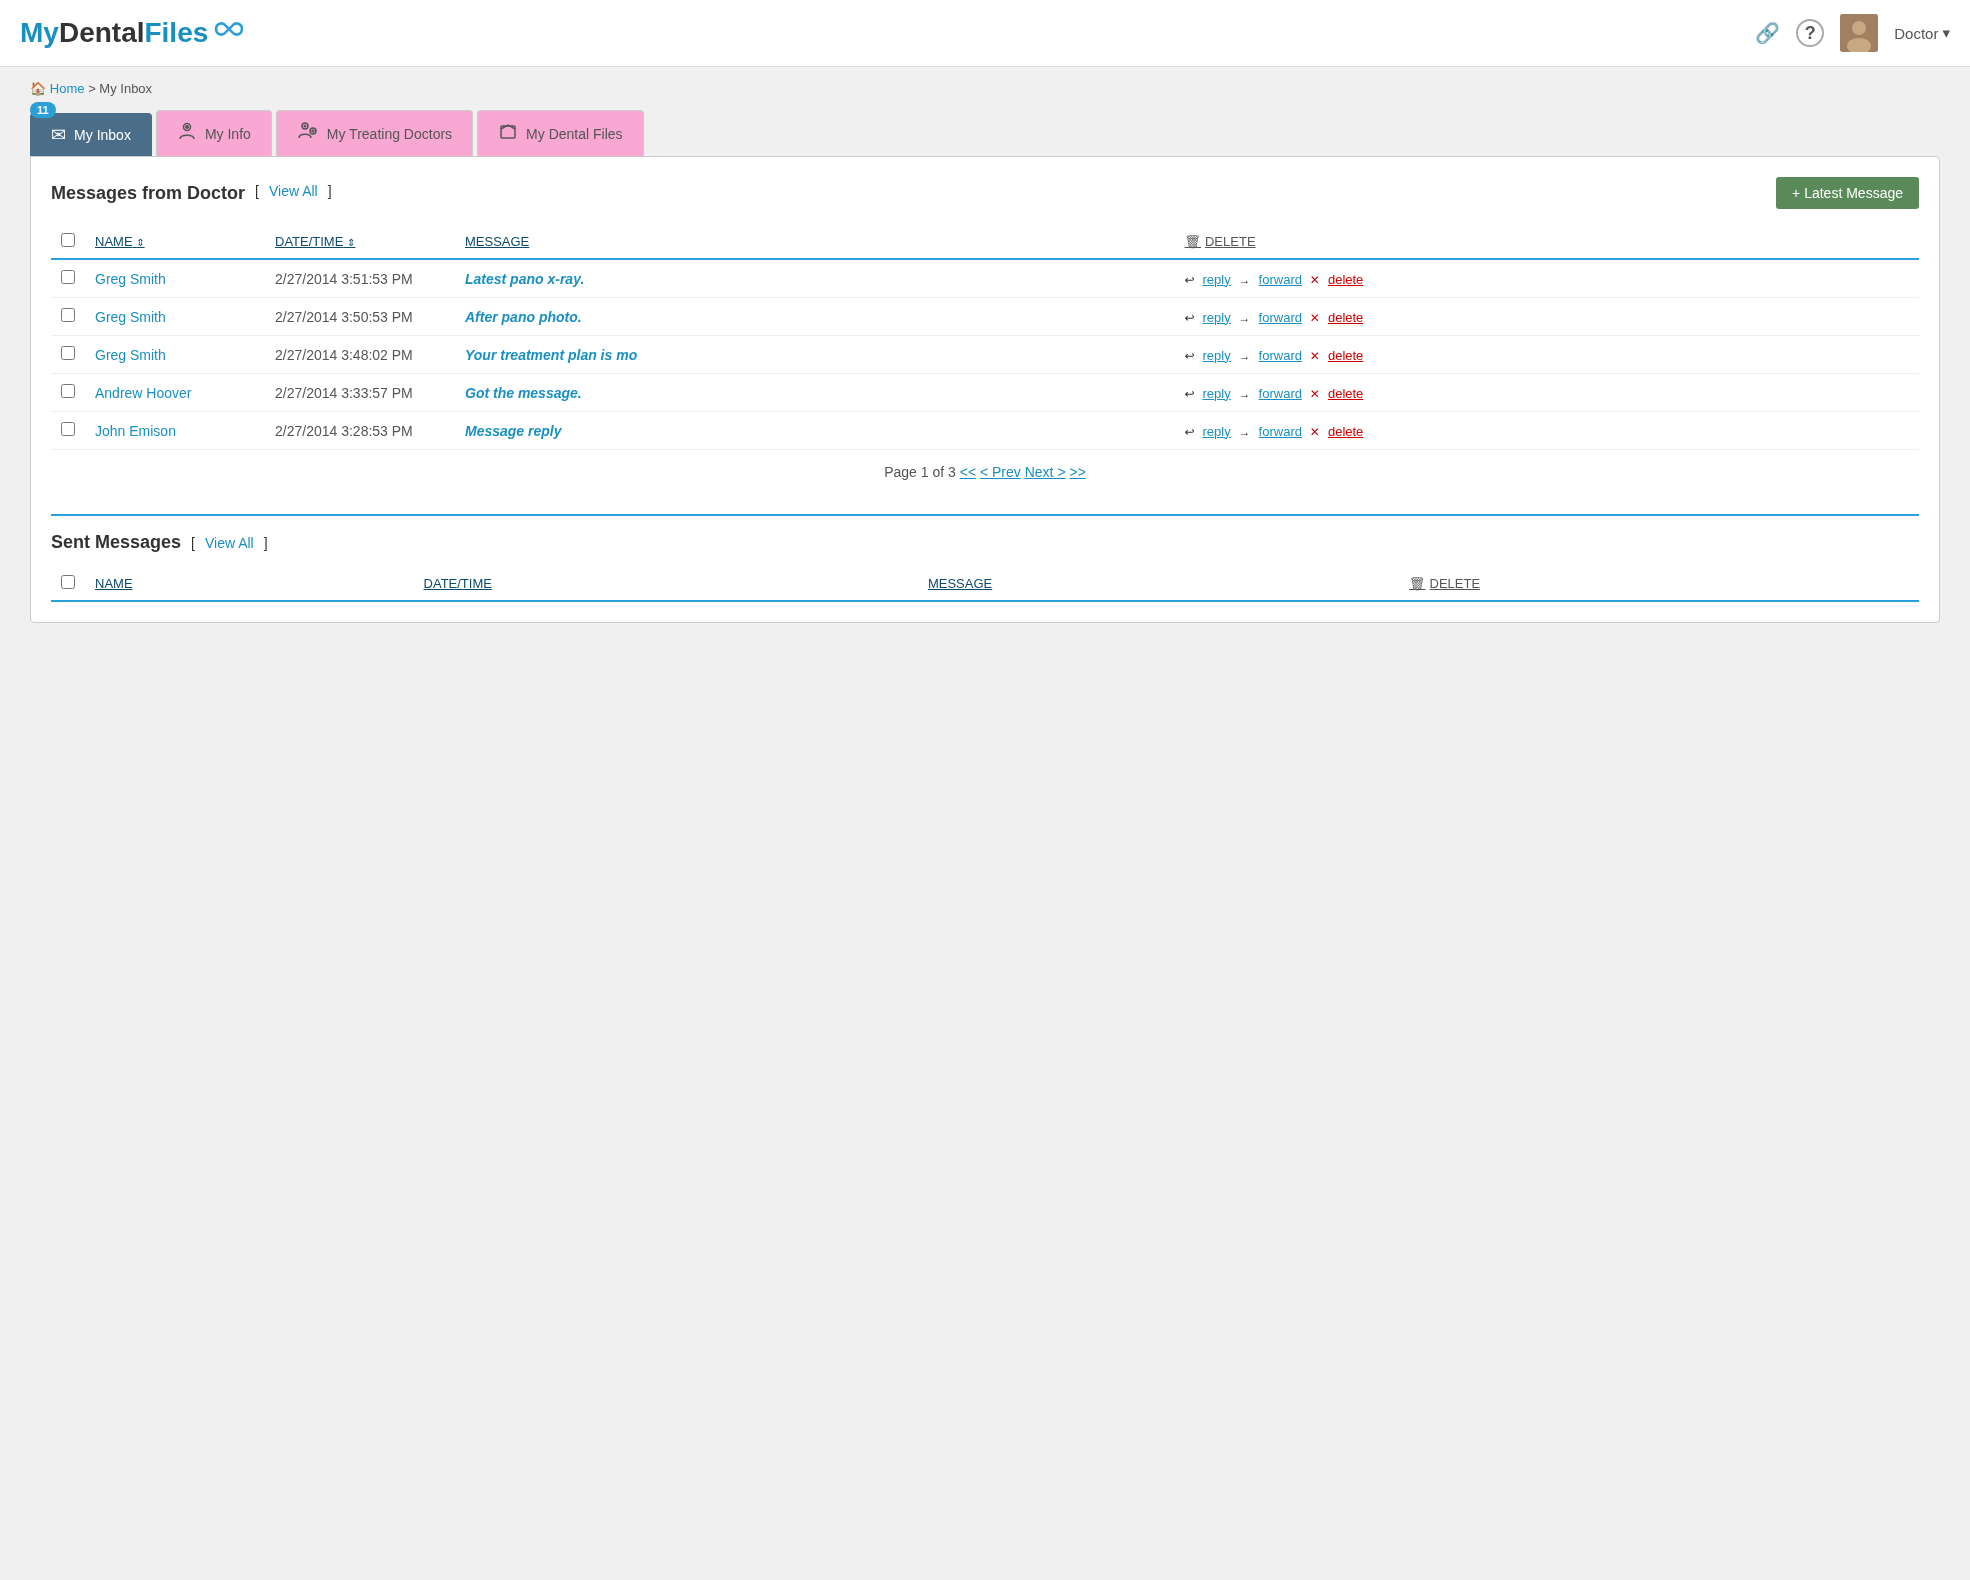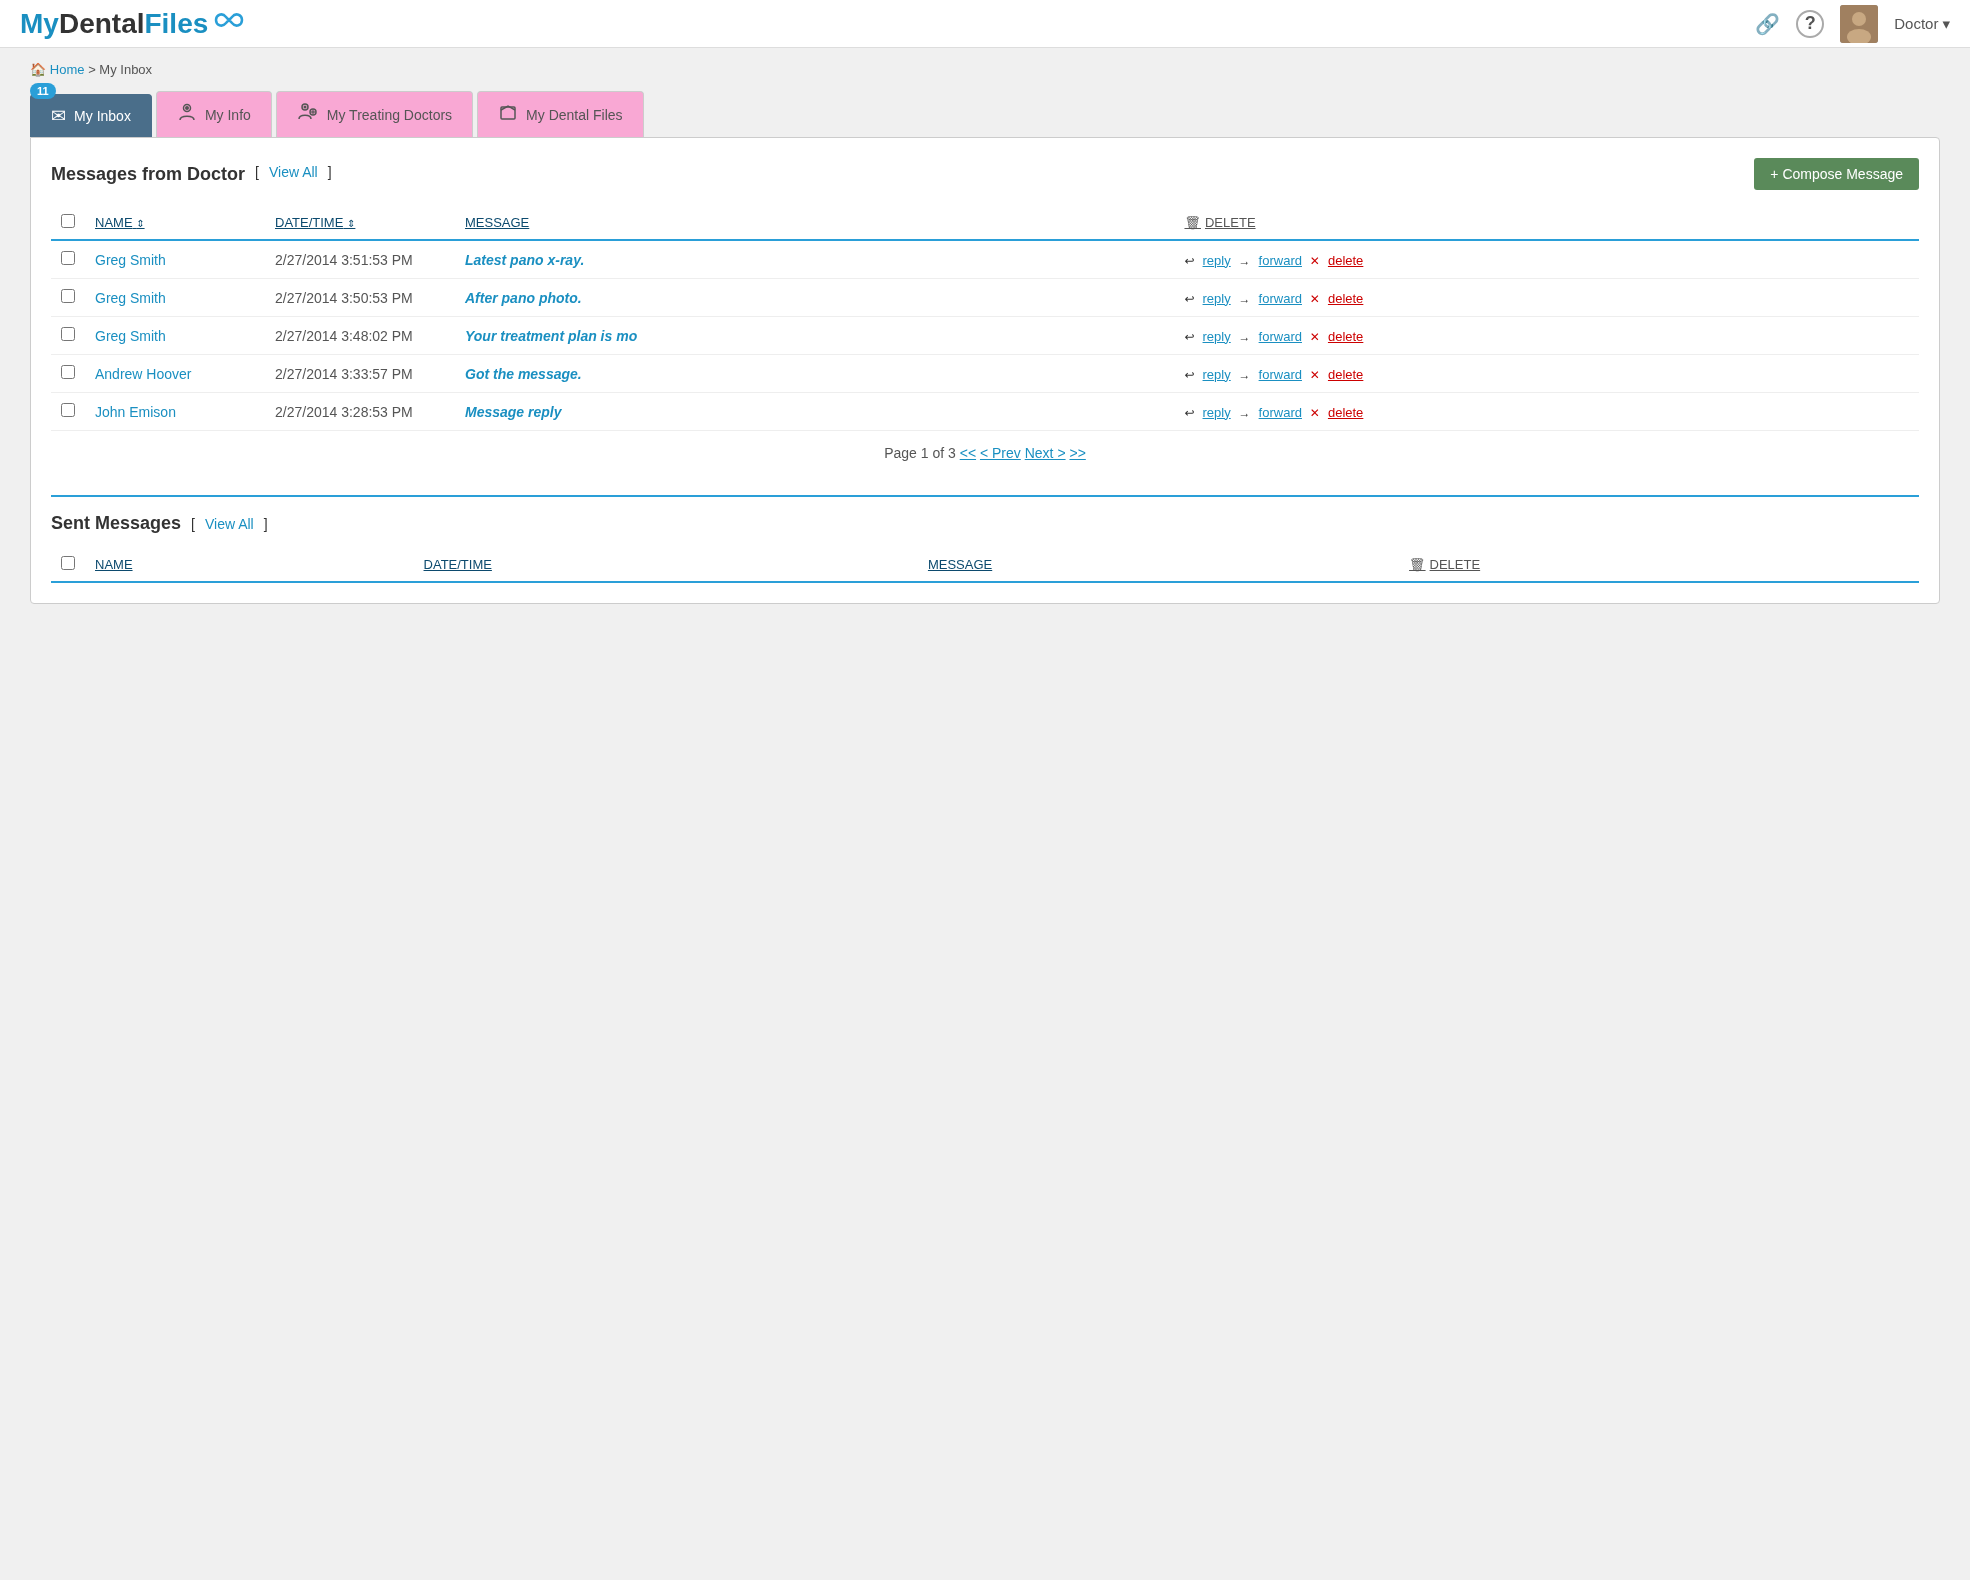--- a/index.html
+++ b/index.html
@@ -6,21 +6,21 @@
     body { font-family: Arial, Helvetica, sans-serif; background: #f0f0f0; font-size: 14px; color: #333; }
 
     
     .header {
       background: #fff;
       border-bottom: 1px solid #ddd;
       padding: 10px 20px;
       display: flex;
       align-items: center;
       justify-content: space-between;
-      height: 48px;
+      height: 67px;
     }
     .logo {
       display: flex;
       align-items: center;
     }
     .logo-text {
       font-size: 28px;
       font-weight: bold;
       line-height: 1;
     }
@@ -347,21 +347,21 @@
   
   <div class="panel">
 
     <div class="section-header">
       <div style="display:flex;align-items:flex-start;gap:10px;">
         <span class="section-title">Messages from Doctor</span>
         <span>[</span>
         <a class="view-all-link">View All</a>
         <span>]</span>
       </div>
-      <button class="compose-btn">+ Compose Message</button>
+      <button class="compose-btn">+ Latest Message</button>
     </div>
 
     <table class="msg-table">
       <thead>
         <tr>
           <th class="checkbox-cell">
             <input type="checkbox" style="">
           </th>
           <th>
             <a>

